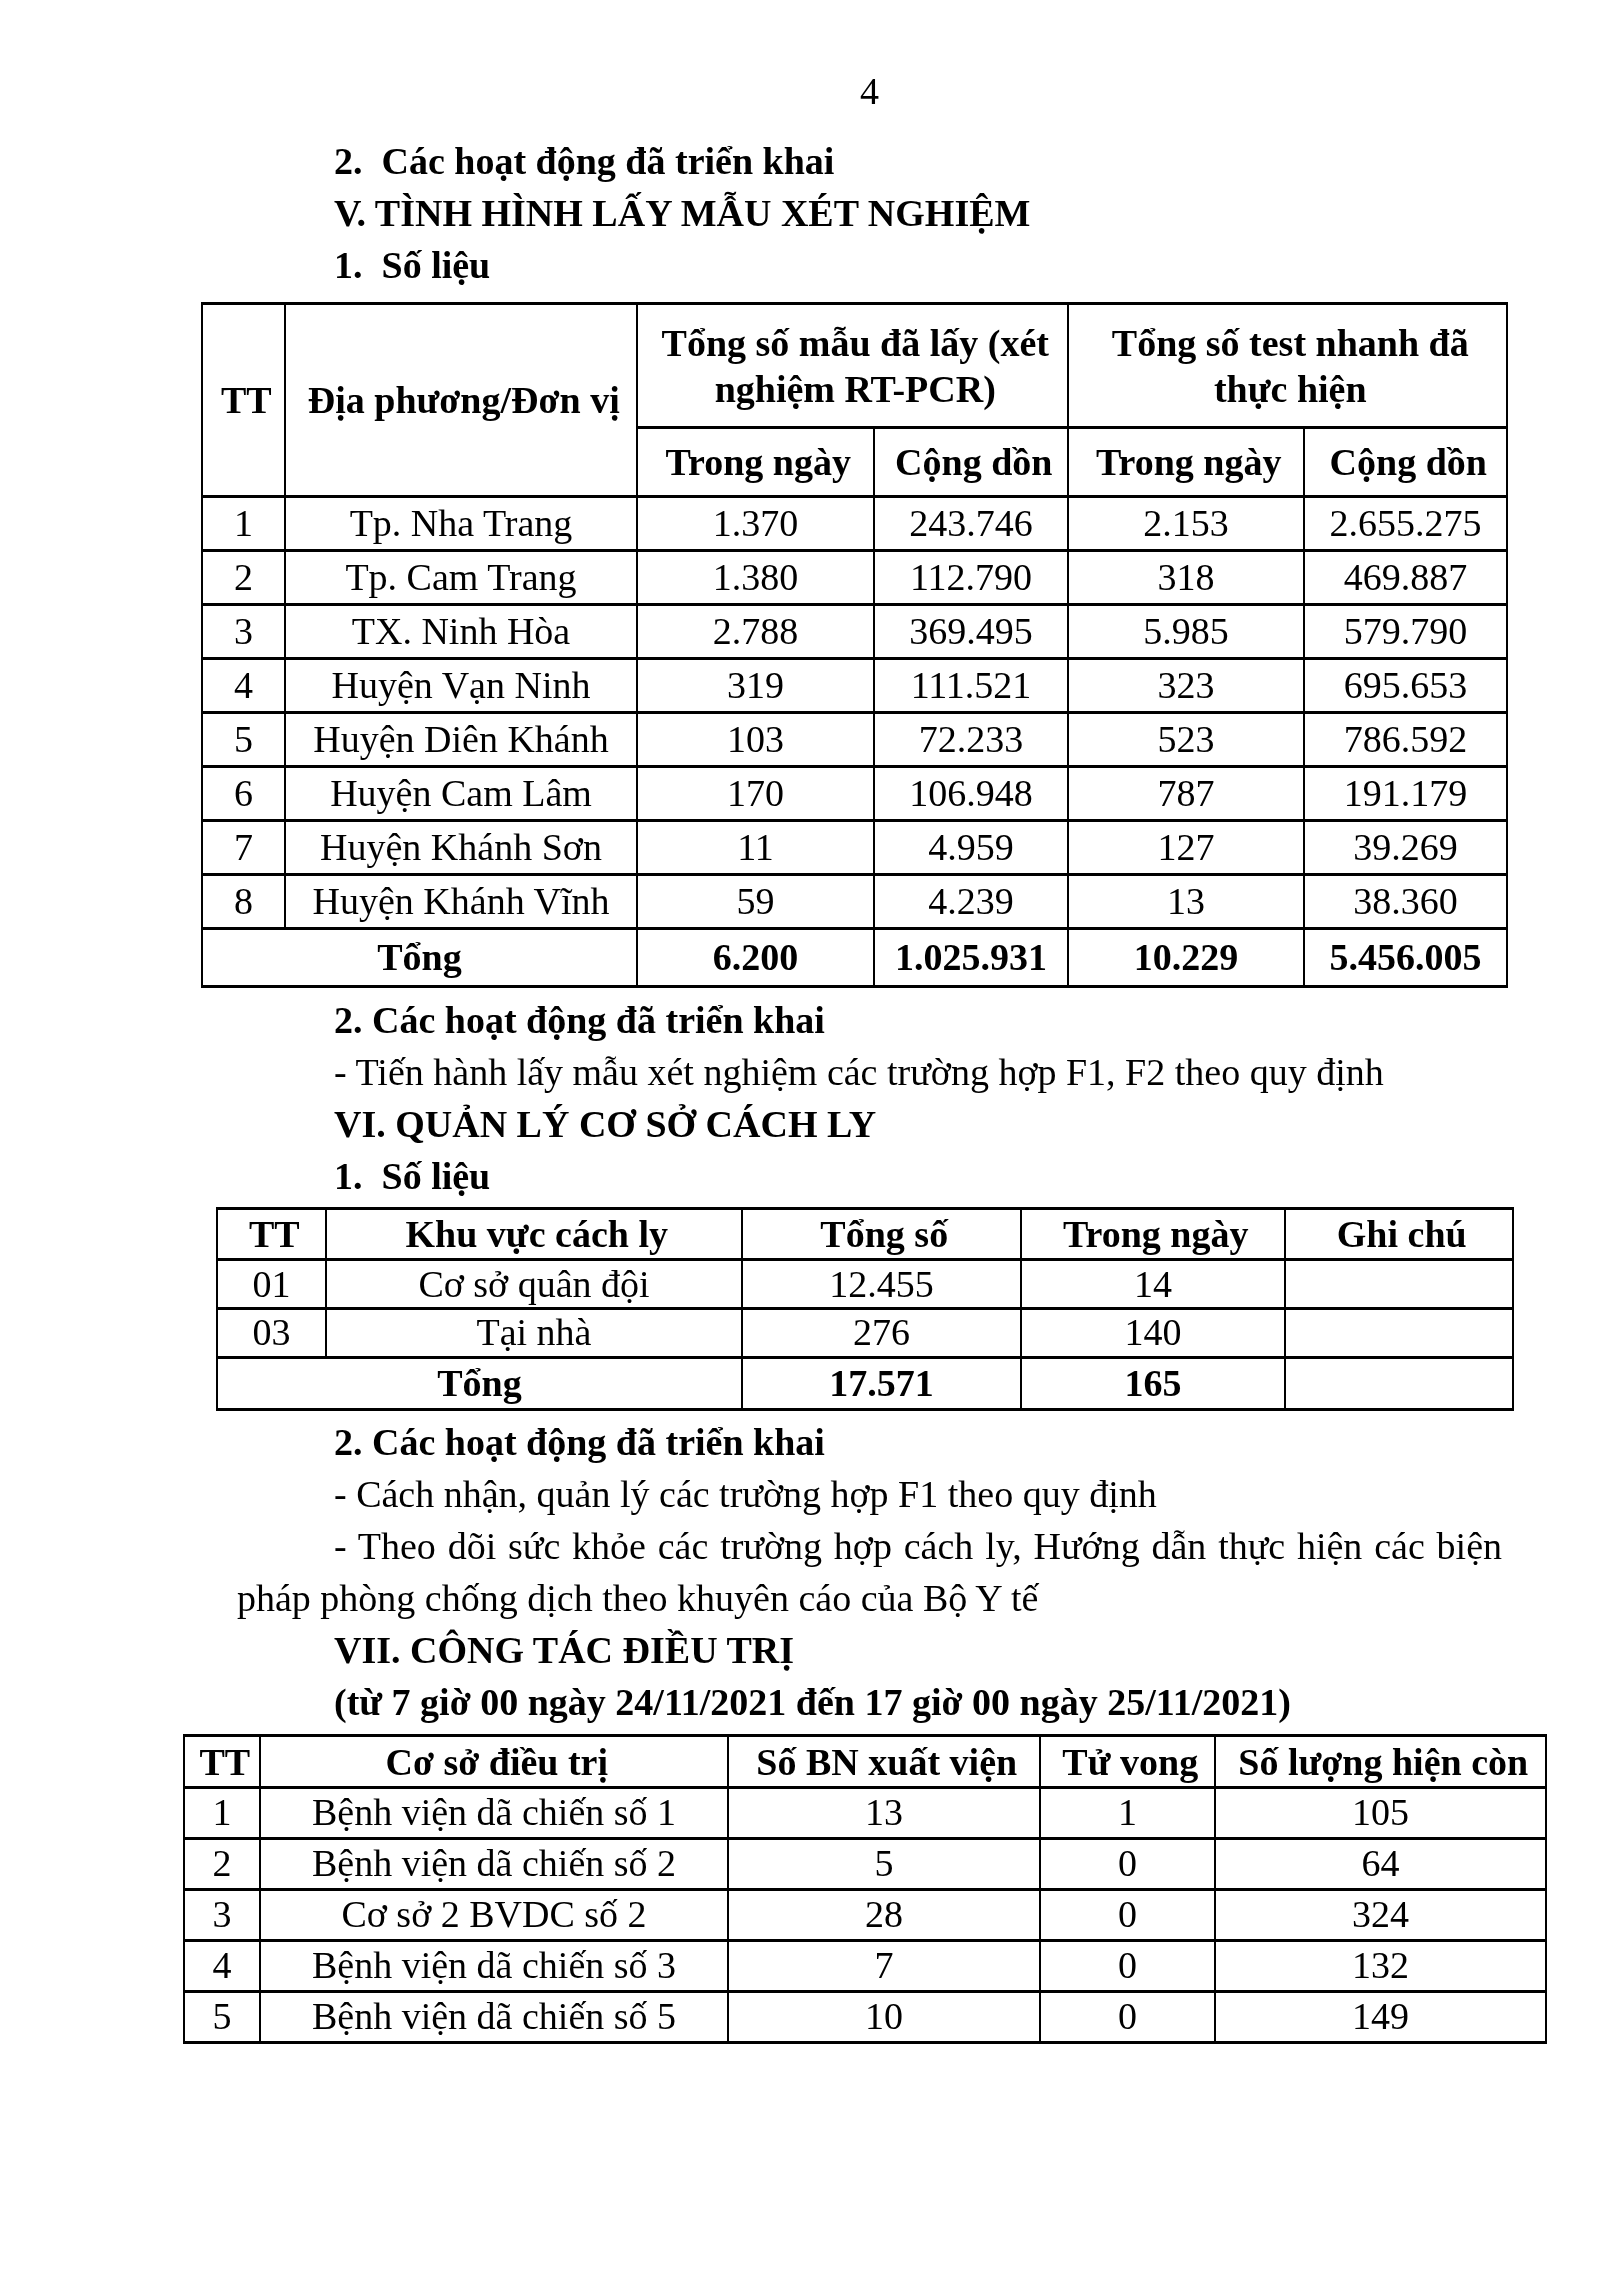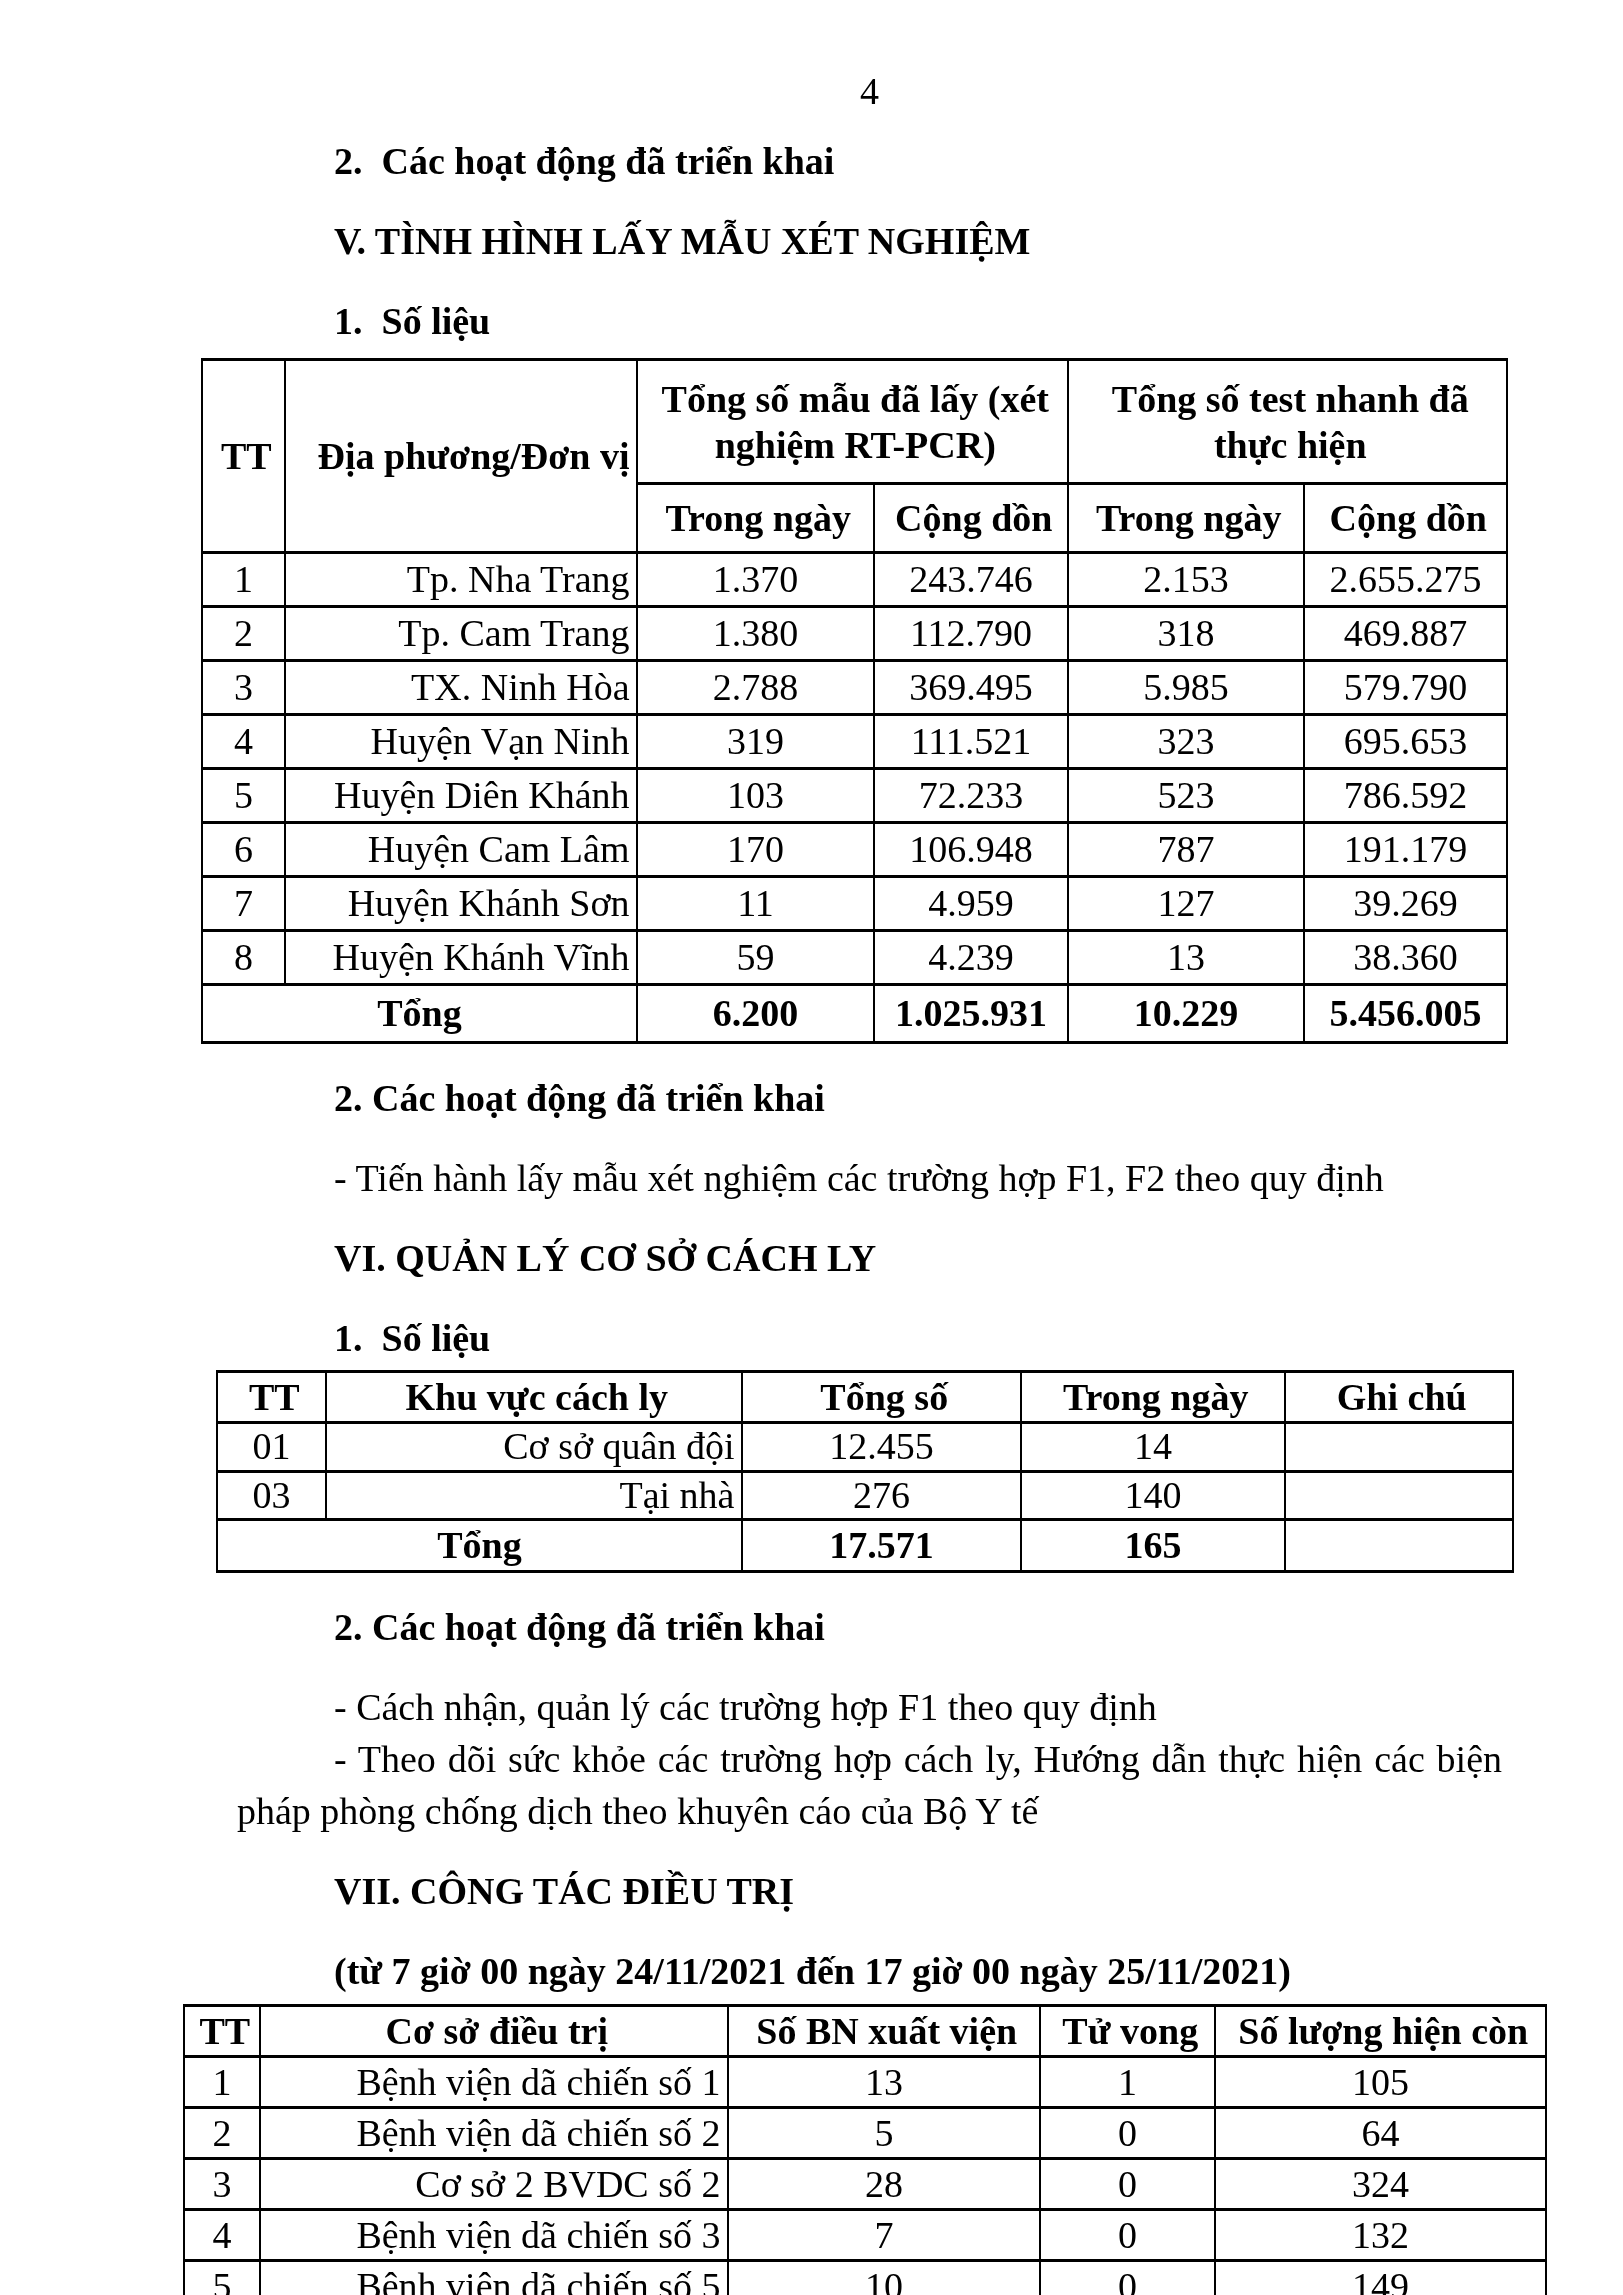--- a/index.html
+++ b/index.html
@@ -6,34 +6,34 @@
   body{
     width:1623px;height:2295px;background:#ffffff;color:#000;
     font-family:"Liberation Serif","DejaVu Serif",serif;
     font-size:38px;position:relative;box-sizing:border-box;padding-top:72px;
     overflow:hidden;
   }
   .content{margin-left:237px;width:1265px;}
   .page-num{text-align:center;line-height:39px;}
   .line{line-height:52px;margin:0;}
   .heading{font-weight:bold;white-space:pre-wrap;}
-  .indent{padding-left:97px;margin-top:28px;}
+  .indent{padding-left:97px;}
   .para{text-align:justify;text-indent:97px;line-height:52px;margin:0;}
   .it{}
   .mt36{margin-top:23.6px;}
 
   table{border-collapse:collapse;table-layout:fixed;background:#fff;}
   td,th{
     border:2px solid #000;border-top-width:3.3px;border-bottom-width:3.3px;
     padding:1.3px 6.5px;text-align:center;vertical-align:middle;
     line-height:43px;overflow:hidden;box-sizing:border-box;
     font-size:38px;
   }
   th{font-weight:bold;line-height:46px;padding-left:12px;}
-  .cell-left{text-align:right;}
+  .cell-left{text-align:center;}
   .total-row td{font-weight:bold;}
 
   #t1{margin-left:201px;width:1305px;margin-top:11.8px;margin-bottom:5.2px;}
   #t1 .h1{height:124px;}
   #t1 .h2{height:69px;}
   #t1 .dr{height:54px;}
   #t1 .tr-total{height:58px;}
 
   #t2{margin-left:216px;width:1296px;margin-top:5.2px;margin-bottom:5.2px;}
   #t2 .hr{height:44px;}

